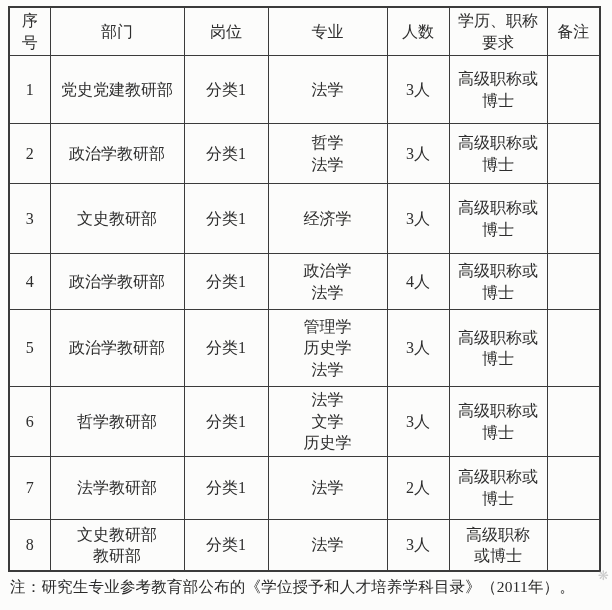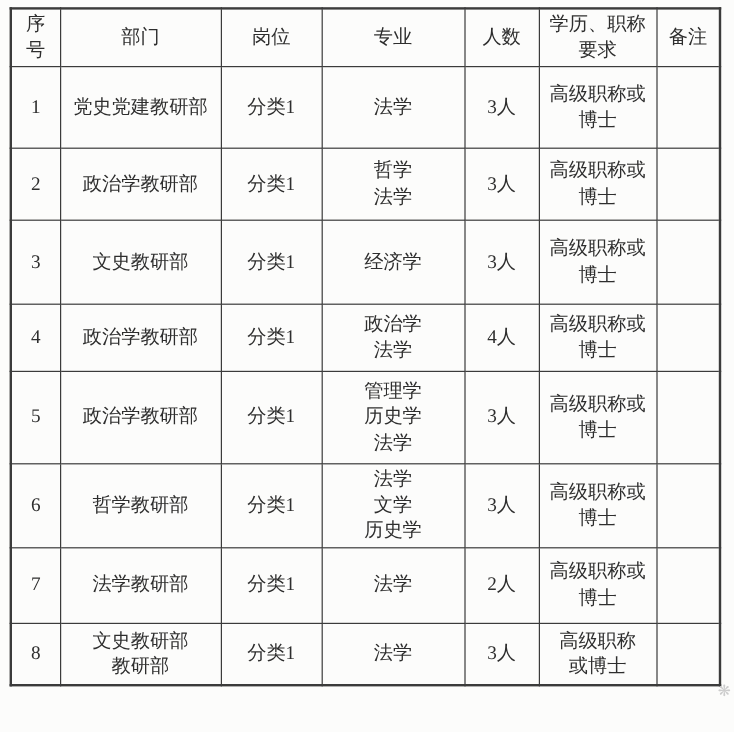--- a/index.html
+++ b/index.html
@@ -183,18 +183,19 @@
         <td>分类1</td>
         <td>法学</td>
         <td>3人</td>
         <td>高级职称
 或博士</td>
         <td></td>
       </tr>
     </tbody>
   </table>
 
+  <div class="footnote">注：研究生专业参考教育部公布的《学位授予和人才培养学科目录》（2011年）。</div>
 
   <div class="watermark">
     <span class="wm-icon">❋</span>
   </div>
 
 </div>
 
 </body></html>

